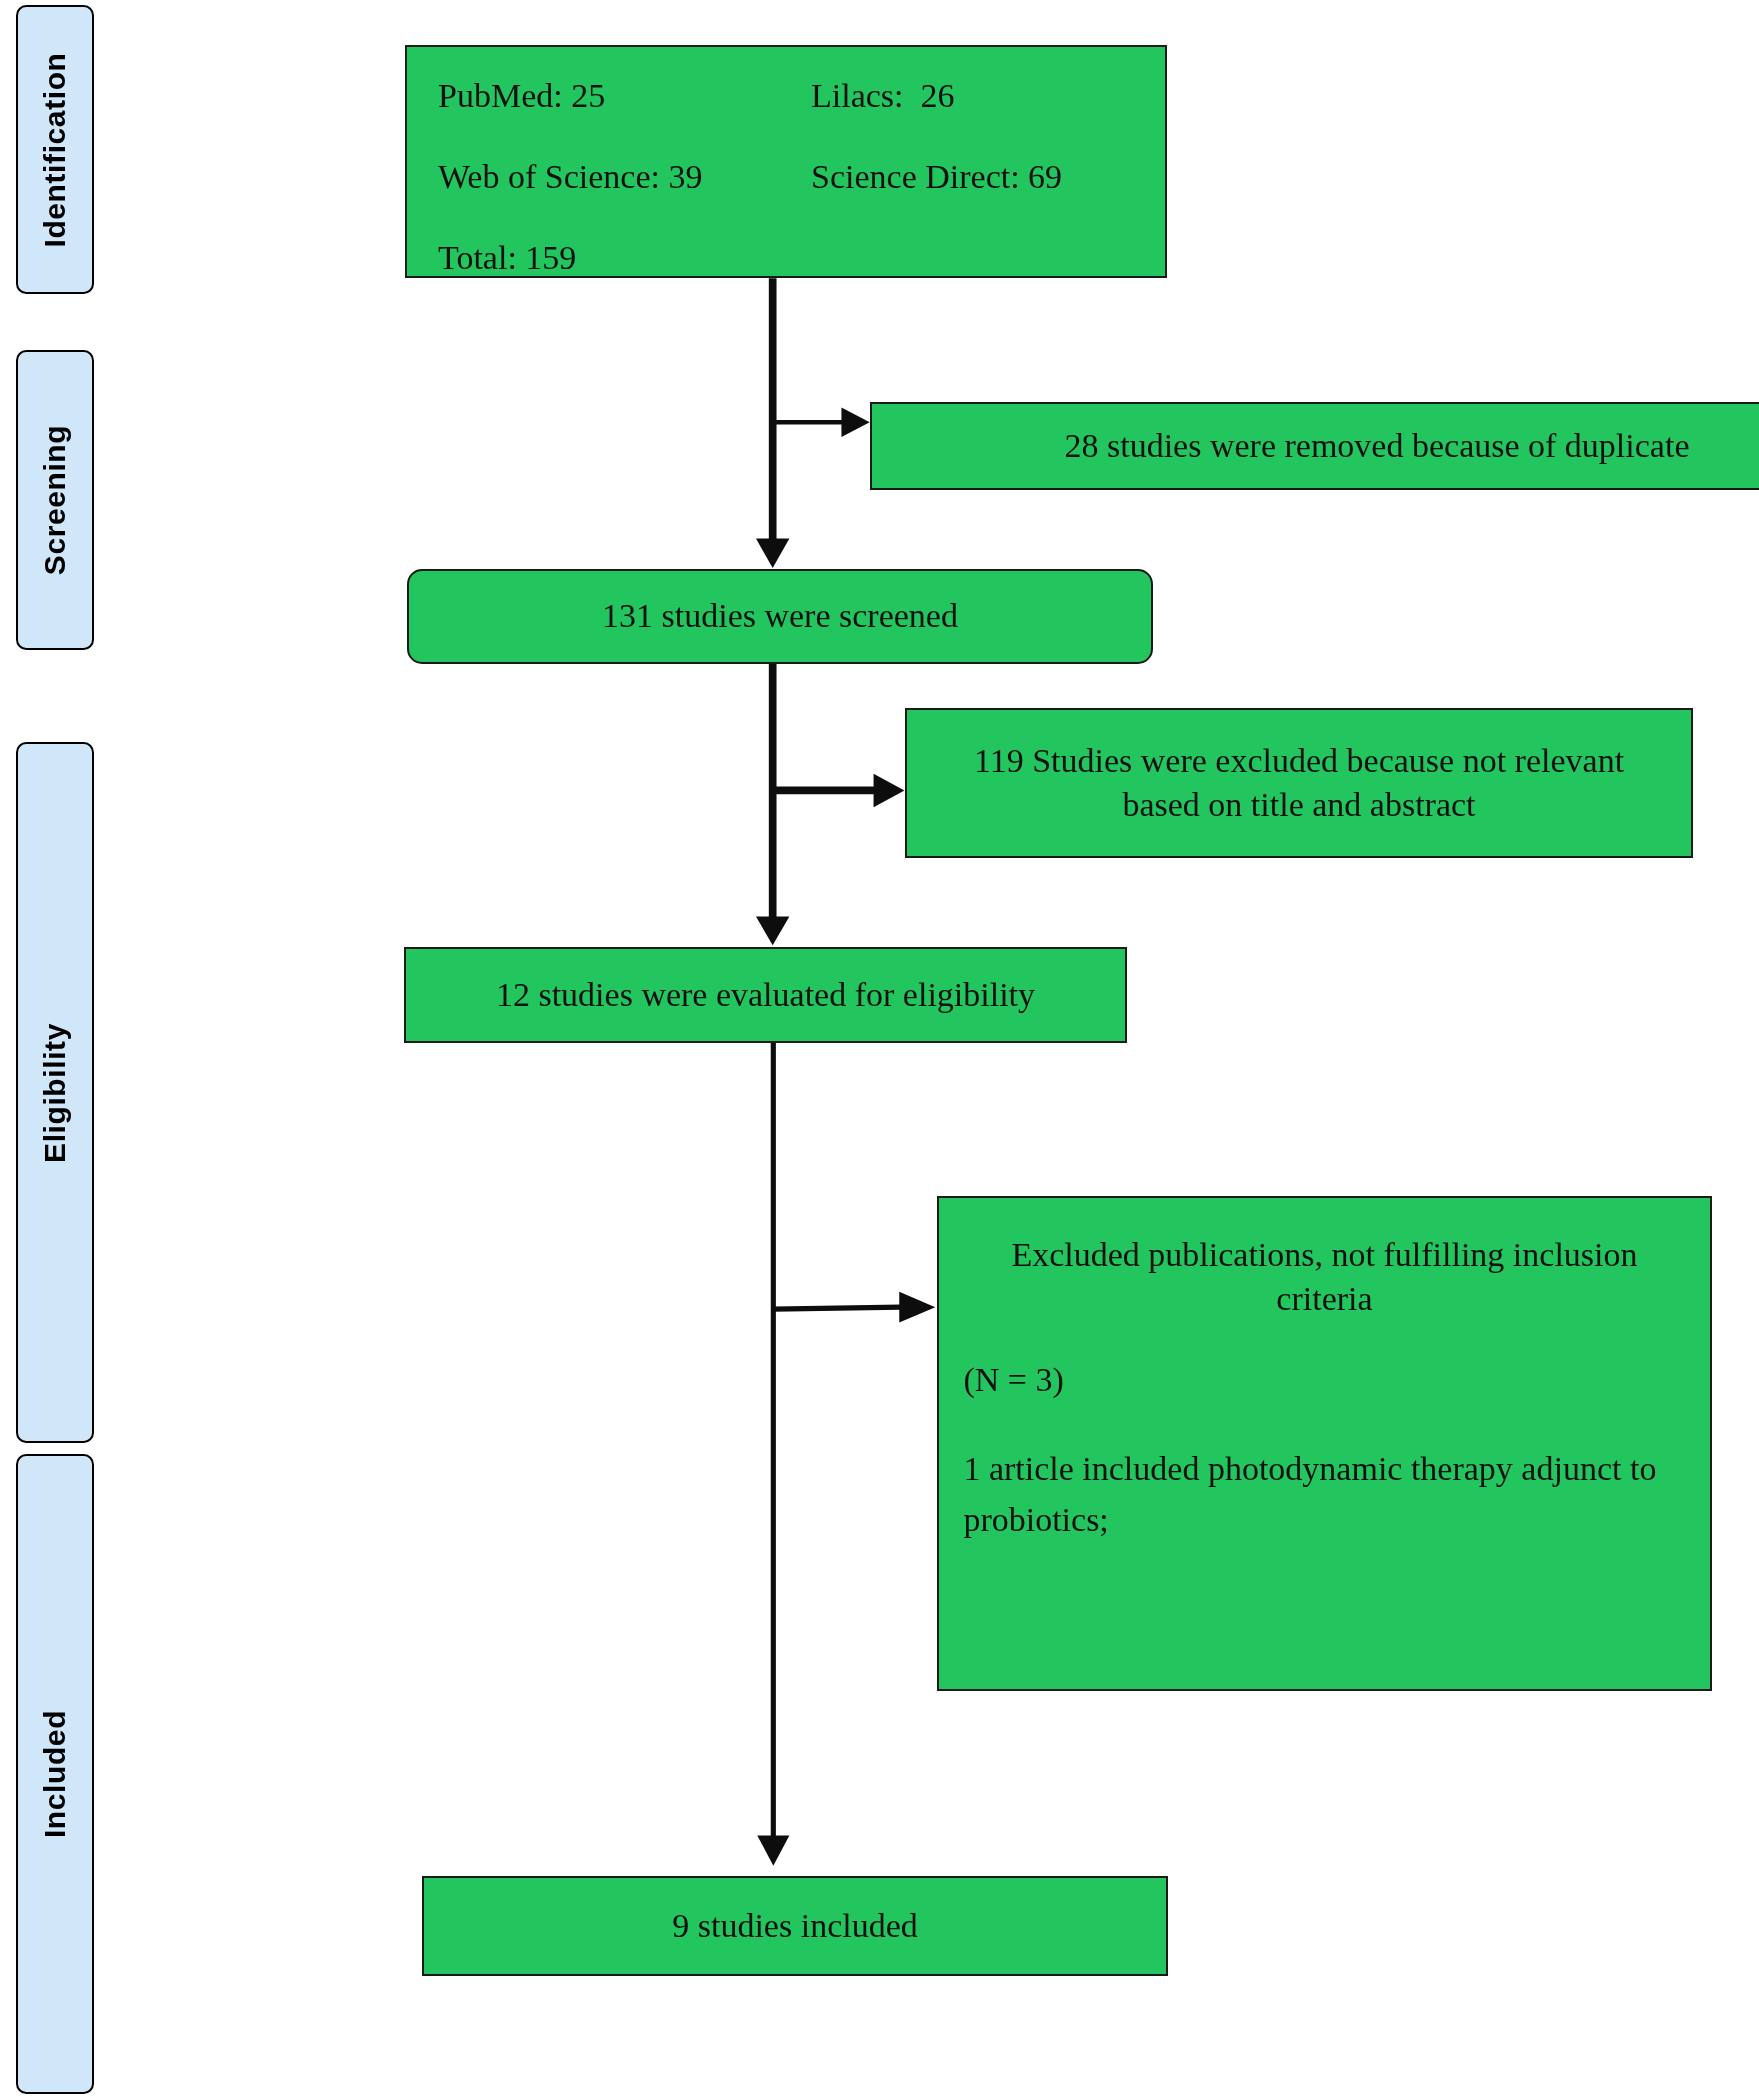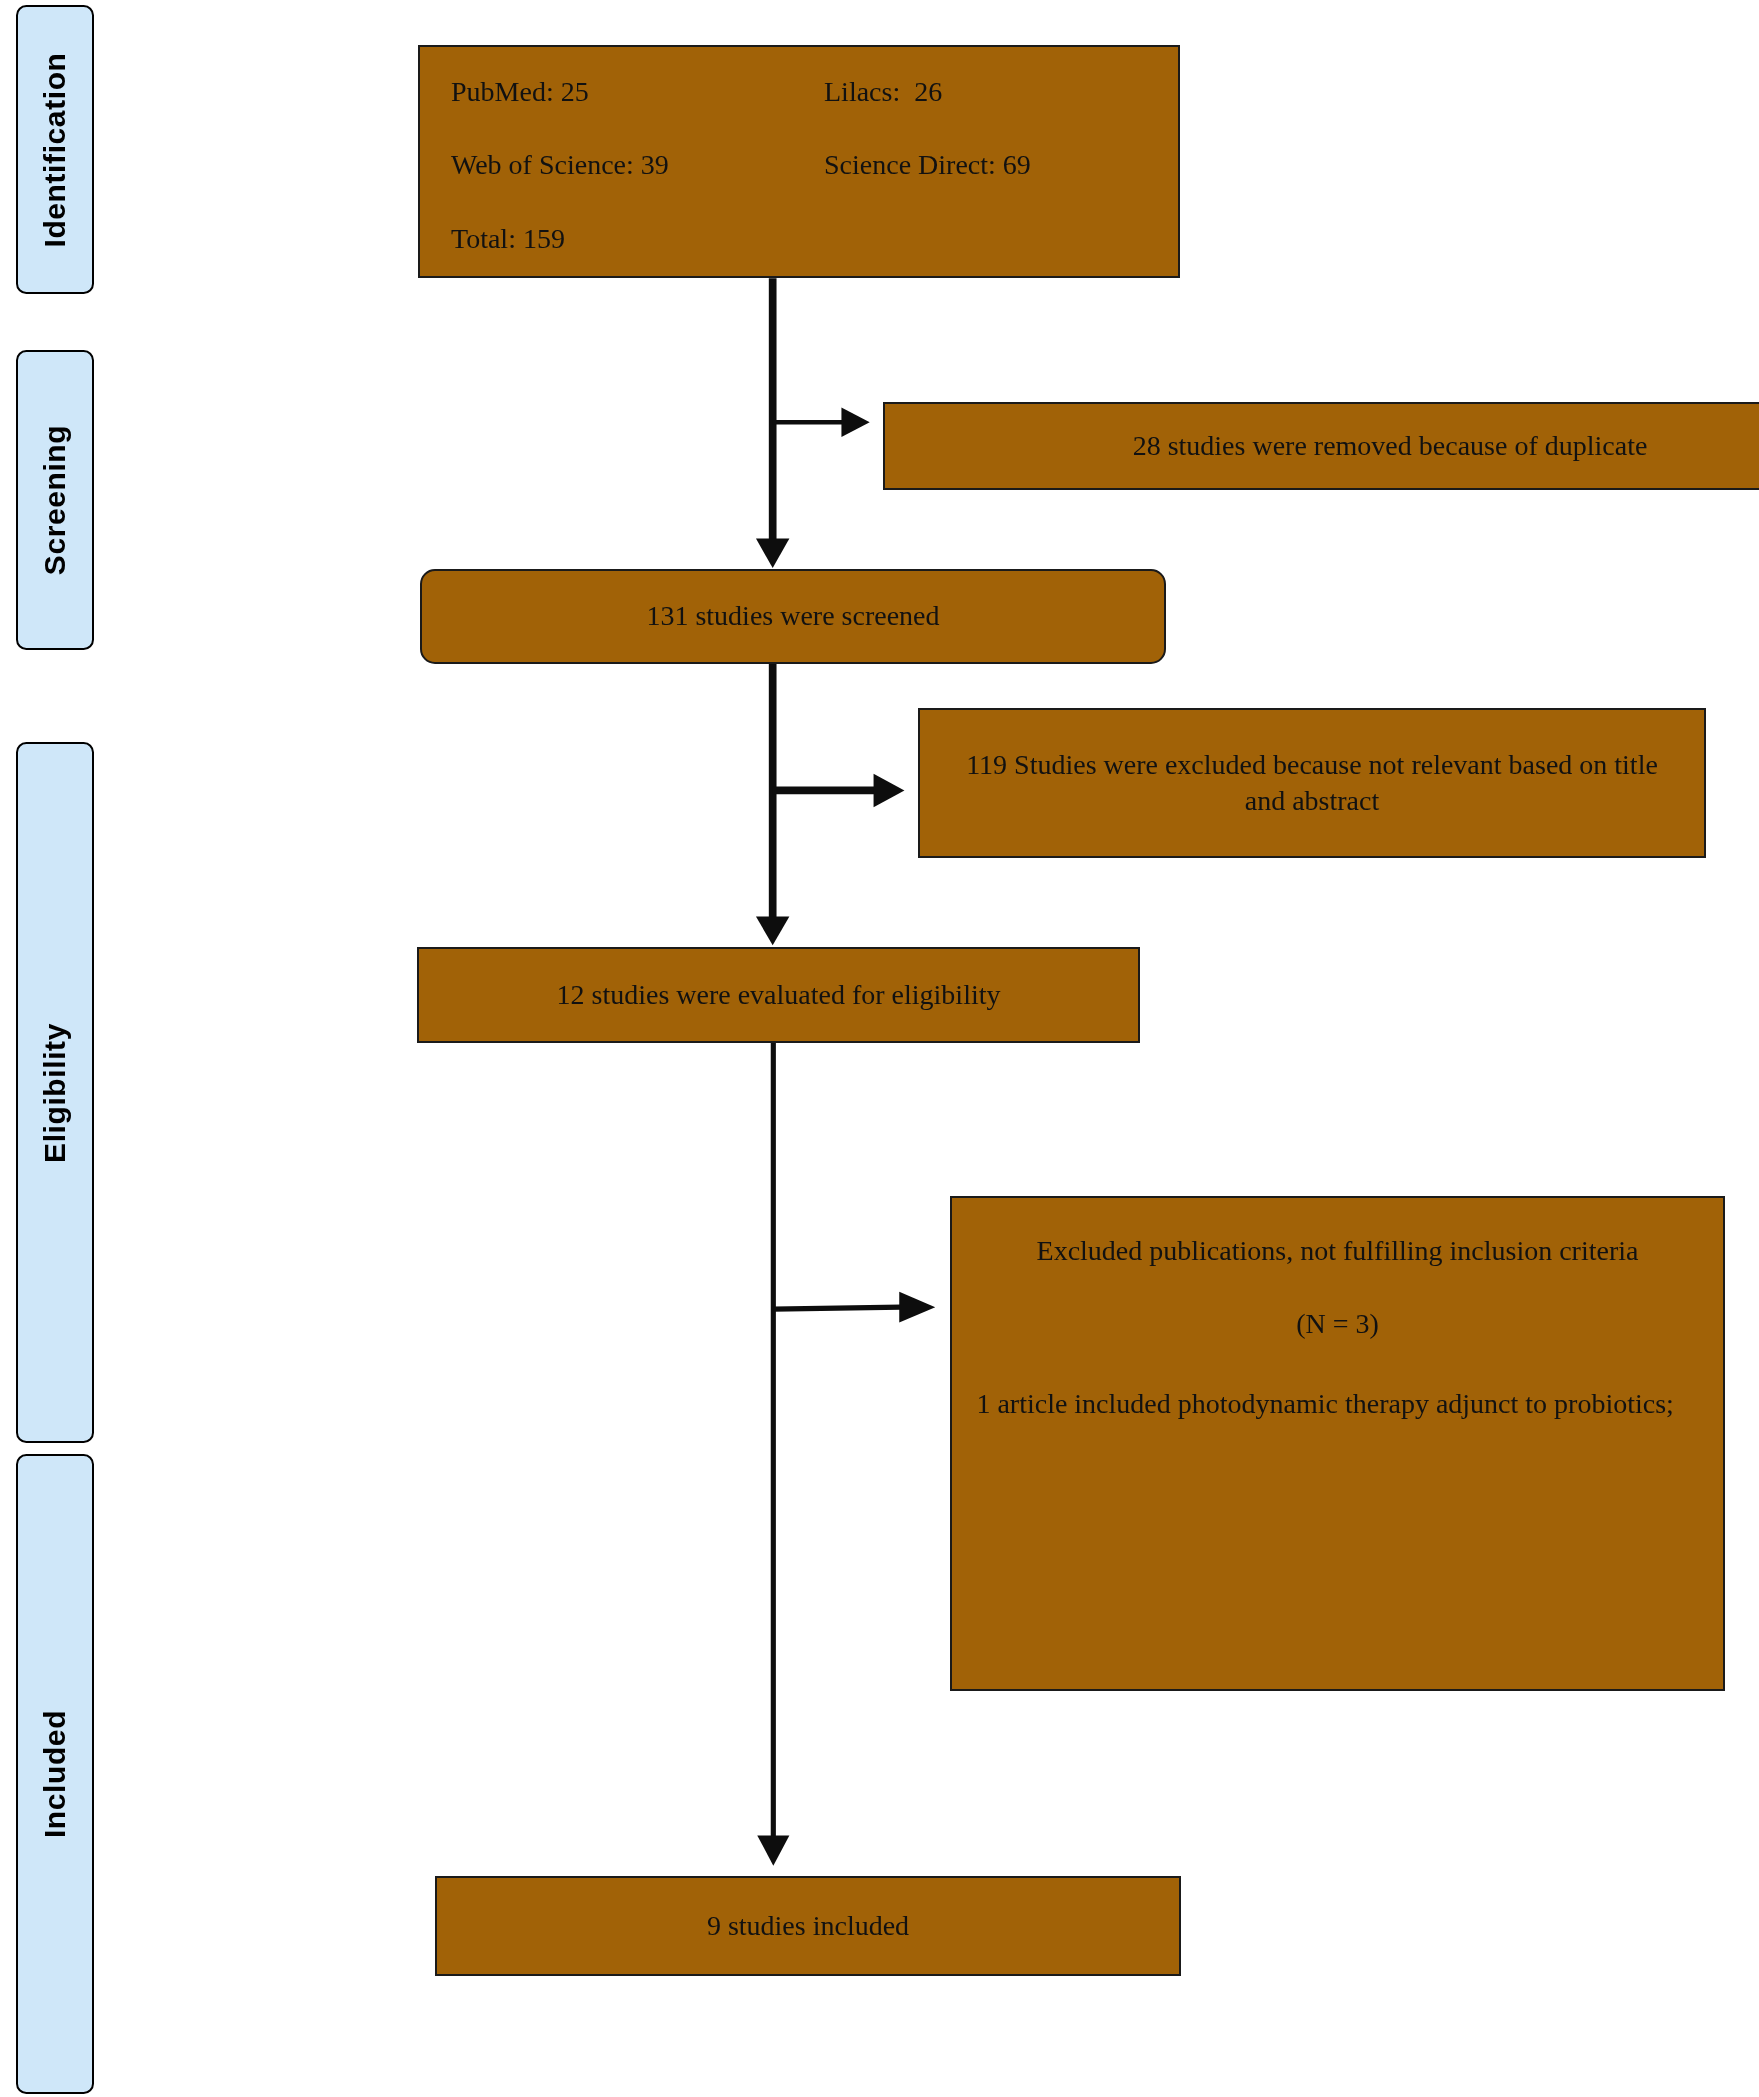--- a/index.html
+++ b/index.html
@@ -35,26 +35,25 @@
     letter-spacing: 0.6px;
   }
   #stage-identification { top: 5.1px;    height: 289px; }
   #stage-screening      { top: 350px;  height: 300px; }
   #stage-eligibility    { top: 742px; height: 701px; }
   #stage-included       { top: 1454px; height: 640px; }
 
   
   .fbox {
     position: absolute;
-    background: #a16207;
+    background: #22c55e;
     border: 2.6px solid #1a1a1a;
     box-sizing: border-box;
-    font-size: 28px;
+    font-size: 34px;
     line-height: 1.3;
-    margin-left: 13px;
   }
   .fbox.center {
     display: flex; align-items: center; justify-content: center;
     text-align: center;
   }
 
   #box-sources { left: 405px; top: 45px; width: 762px; height: 233px; }
   #box-sources .grid {
     display: grid;
     grid-template-columns: 373px auto;
@@ -65,21 +64,21 @@
 
   #box-duplicates { left: 870px; top: 402px;  width: 1014px; height: 88px; }
   #box-screened   { left: 407px;  top: 569px;  width: 746px; height: 95px; border-radius: 15px; }
   #box-excluded-screen { left: 905px; top: 708px; width: 788px; height: 150px; padding: 0 35px; }
   #box-eligibility { left: 404px; top: 947px; width: 723px; height: 96px; }
   #box-excluded-criteria {
     left: 937px; top: 1196px; width: 775px; height: 495px;
     padding: 26px 24.4px 0 24.4px;
   }
   #box-excluded-criteria .crit-title { text-align: center; margin-top: 9px; }
-  #box-excluded-criteria .crit-n     { text-align: center; margin-top: 37px; }
+  #box-excluded-criteria .crit-n     { margin-top: 37px; }
   #box-excluded-criteria .reason     { margin-top: 33px; line-height: 1.5; white-space: pre-wrap; }
   #box-excluded-criteria .reason.first { margin-top: 40px; }
   #box-included { left: 422px; top: 1876px; width: 746px; height: 100px; }
 
   
   #connectors {
     position: absolute; left: 0; top: 0;
     width: 1760px; height: 2097px;
     pointer-events: none;
   }

